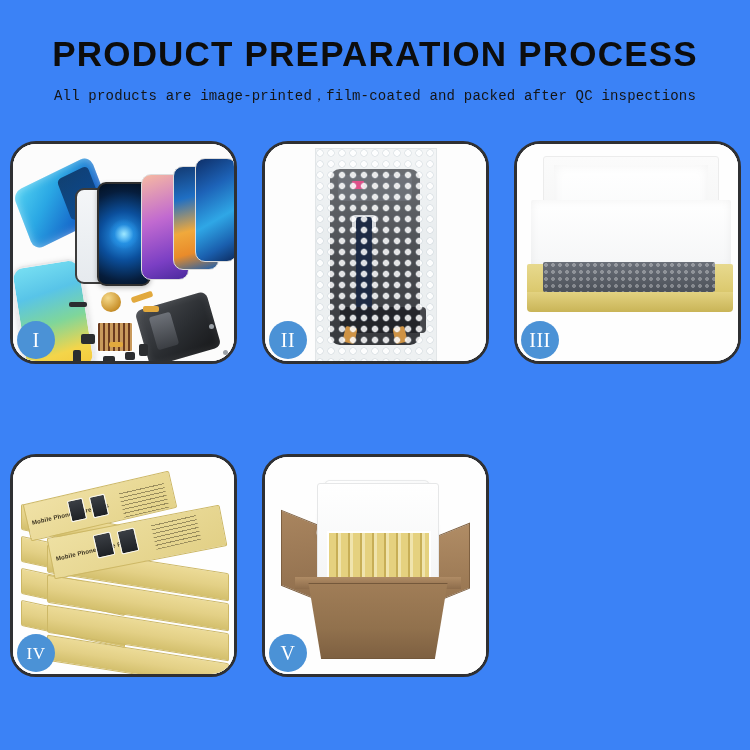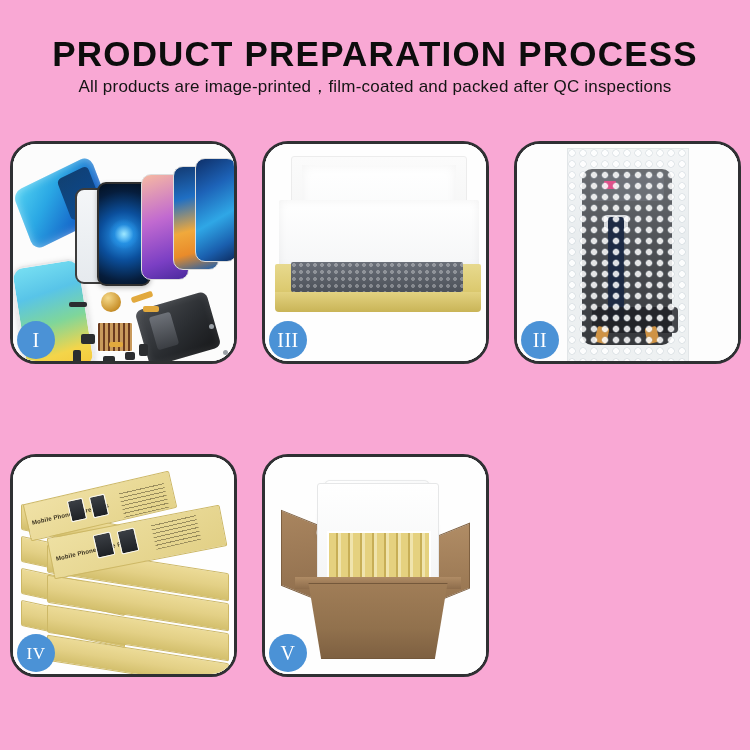--- a/index.html
+++ b/index.html
@@ -9,48 +9,48 @@
     height: 750px;
     background: #ffffff;
     font-family: "Liberation Sans", sans-serif;
     overflow: hidden;
   }
 
   .page {
     position: relative;
     width: 750px;
     height: 750px;
-    background: #f9a8d4;
+    background: #3b82f6;
   }
 
   
   .header {
     position: absolute;
     top: 36px;
     left: 0;
     width: 750px;
     text-align: center;
   }
   .main-title {
     font-size: 35px;
     font-weight: 700;
     letter-spacing: 1.2px;
     color: #0d0d0d;
     line-height: 1.05;
     white-space: nowrap;
     font-family: "Liberation Sans", sans-serif;
   }
   .sub-title {
-    margin-top: 2px;
-    font-size: 17px;
+    margin-top: 14px;
+    font-size: 14px;
     font-weight: 400;
     color: #141414;
     letter-spacing: 0.2px;
     white-space: nowrap;
-    font-family: Liberation Sans, sans-serif;
+    font-family: Liberation Mono, monospace;
   }
 
   
   .grid {
     position: absolute;
     top: 141px;
     left: 10px;
     width: 731px;
     height: 540px;
     display: grid;
@@ -374,53 +374,53 @@
           <div class="scr" style="left:210px;top:206px;"></div>
           <div class="scr" style="left:204px;top:216px;"></div>
           <div class="scr" style="left:196px;top:180px;"></div>
         </div>
       </div>
       <div class="badge">I</div>
     </div>
 
     <div class="panel">
       <div class="panel-inner">
-        <div class="scene3">
-          <div class="p3-lid"></div>
-          <div class="p3-foam"></div>
-          <div class="p3-tray"></div>
-          <div class="p3-content"></div>
-          <div class="p3-tray-front"></div>
-        </div>
-      </div>
-      <div class="badge">III</div>
-    </div>
-
-    <div class="panel">
-      <div class="panel-inner">
         <div class="scene2">
           <div class="p2-bag">
             <div class="p2-lcd">
               <div class="p2-lcd-top"></div>
               <div class="p2-pink"></div>
               <div class="p2-conn"></div>
               <div class="p2-flex"></div>
               <div class="p2-base"></div>
               <div class="p2-tab" style="left:14px;bottom:2px;width:12px;height:16px;transform:rotate(12deg);"></div>
               <div class="p2-tab" style="right:14px;bottom:2px;width:12px;height:16px;transform:rotate(-12deg);"></div>
             </div>
             <div class="p2-bubbles"></div>
           </div>
         </div>
       </div>
       <div class="badge">II</div>
     </div>
 
     <div class="panel">
       <div class="panel-inner">
+        <div class="scene3">
+          <div class="p3-lid"></div>
+          <div class="p3-foam"></div>
+          <div class="p3-tray"></div>
+          <div class="p3-content"></div>
+          <div class="p3-tray-front"></div>
+        </div>
+      </div>
+      <div class="badge">III</div>
+    </div>
+
+    <div class="panel">
+      <div class="panel-inner">
         <div class="scene4">
           <div class="p4-stack">
 
             <div class="p4-box" style="left:0px;  top:44px;  width:104px; height:26px; transform:skewY(12deg);"></div>
             <div class="p4-box" style="left:0px;  top:76px;  width:104px; height:26px; transform:skewY(12deg);"></div>
             <div class="p4-box" style="left:0px;  top:108px; width:104px; height:26px; transform:skewY(12deg);"></div>
             <div class="p4-box" style="left:0px;  top:140px; width:104px; height:26px; transform:skewY(12deg);"></div>
 
             <div class="p4-box" style="left:26px; top:88px;  width:182px; height:28px; transform:skewY(9deg);"></div>
             <div class="p4-box" style="left:26px; top:118px; width:182px; height:28px; transform:skewY(9deg);"></div>

